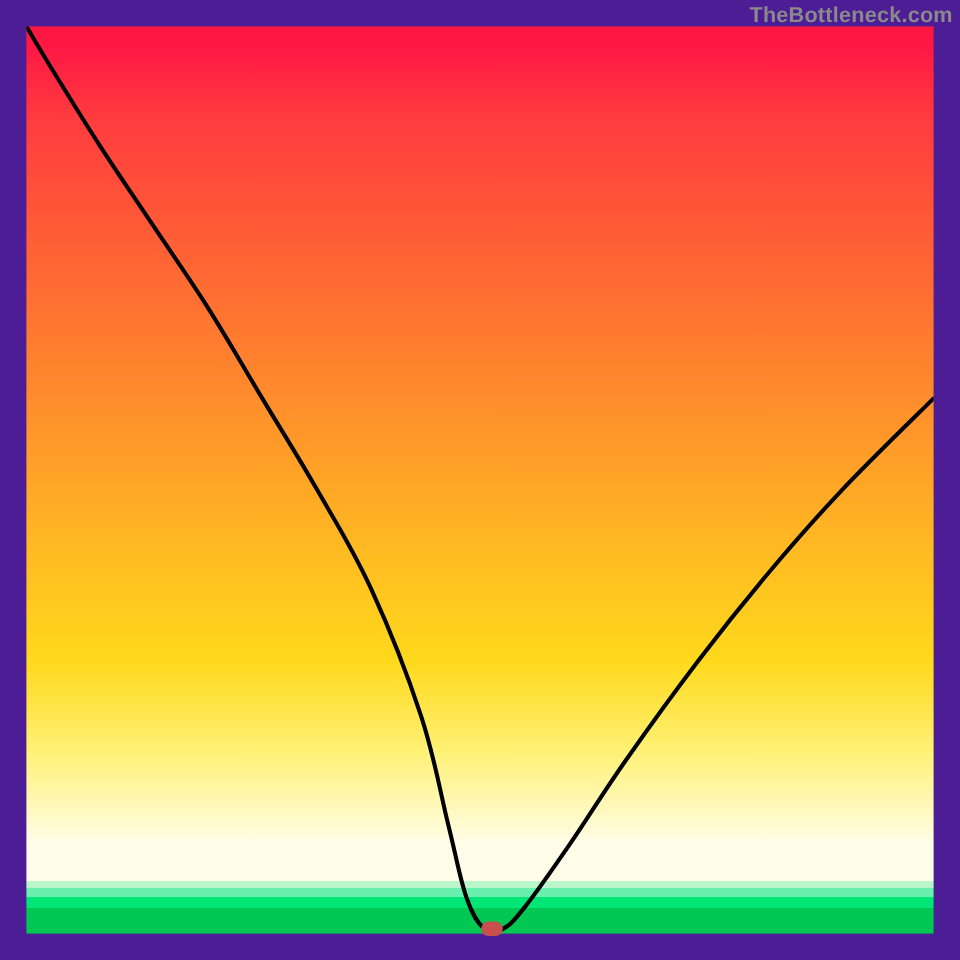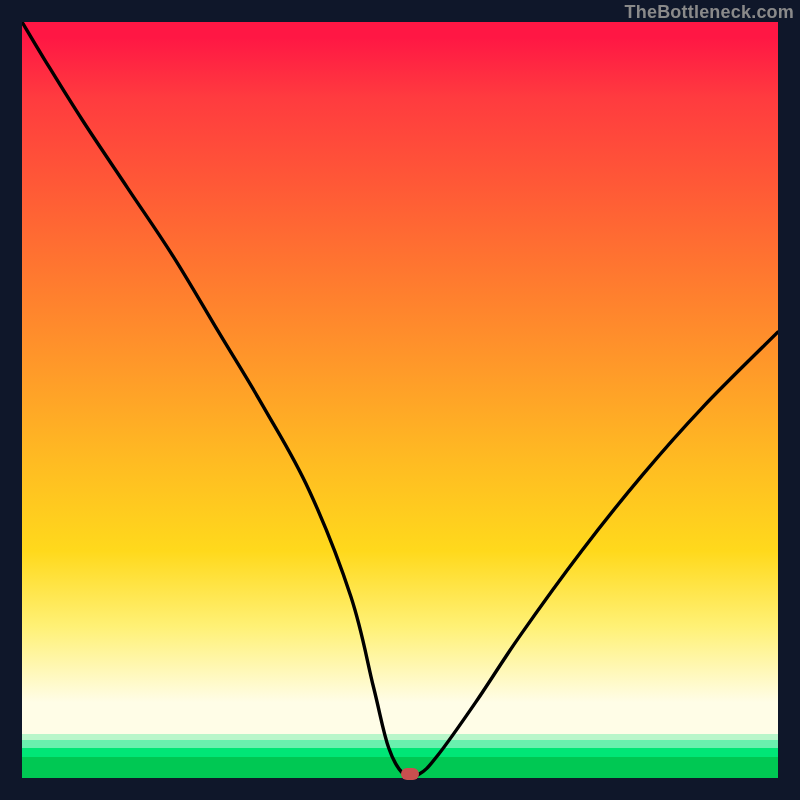--- a/index.html
+++ b/index.html
@@ -8,21 +8,21 @@
     width: 800px;
     height: 800px;
     background: #000;
     overflow: hidden;
     font-family: Arial, Helvetica, sans-serif;
   }
   .stage {
     position: relative;
     width: 800px;
     height: 800px;
-    background: #0f172a;
+    background: #4c1d95;
   }
   .plot {
     position: absolute;
     left: 22px;
     top: 22px;
     width: 756px;
     height: 756px;
     
     background:
       linear-gradient(to bottom,

